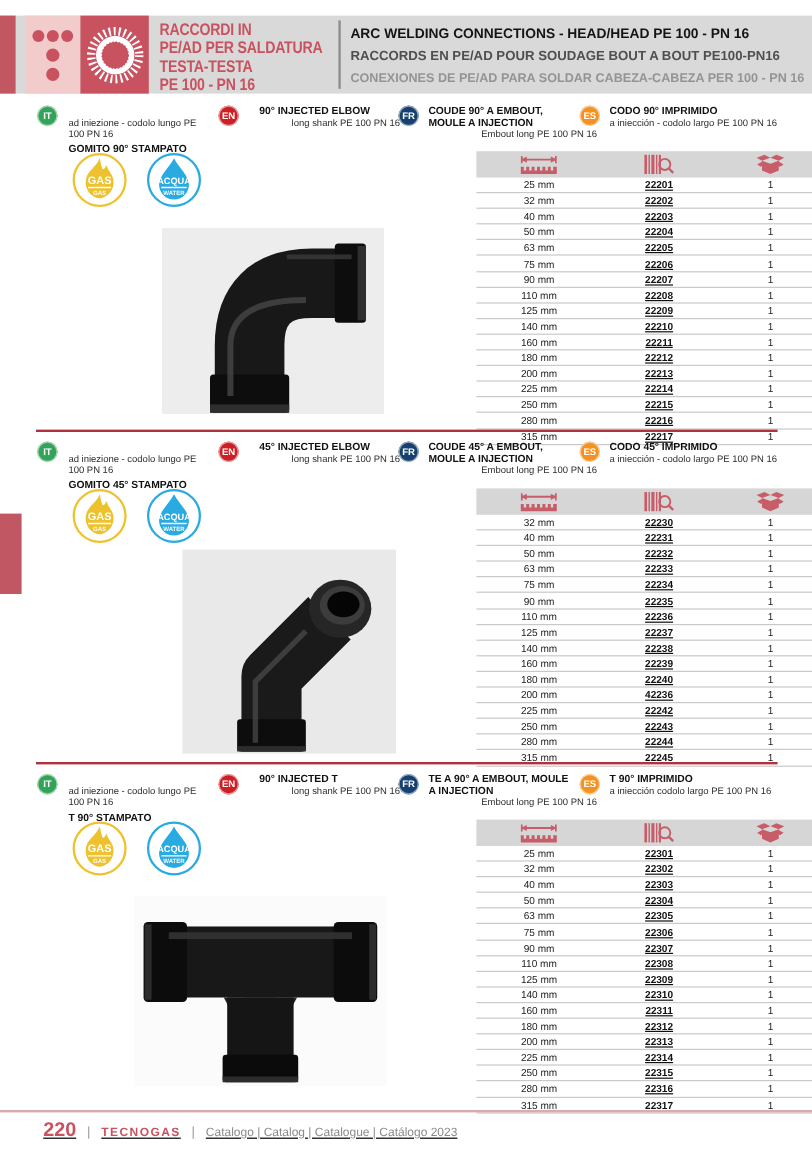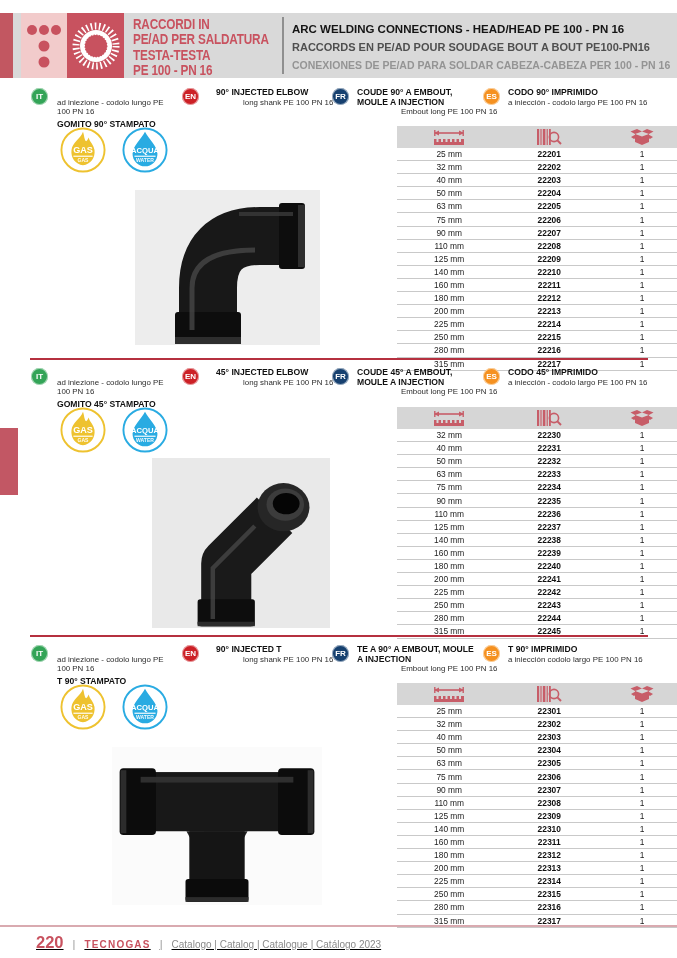--- a/index.html
+++ b/index.html
@@ -38,21 +38,21 @@
   .b-fr{left:332px;top:2px;} .t-fr{left:357px;top:2px;width:122px;} .d-fr{left:357px;width:122px;margin-left:44px;}
   .b-es{left:483px;top:2px;} .t-es{left:508px;top:2px;width:150px;} .d-es{left:508px;width:150px;}
 
   .cert{position:absolute;width:46px;height:46px;}
   .photo{position:absolute;display:flex;align-items:center;justify-content:center;}
 
   
   .tbl{position:absolute;left:397px;width:290px;}
   .thead{height:22px;background:#d6d6d6;display:flex;align-items:center;}
   .th{display:flex;align-items:center;justify-content:center;}
-  .c0{width:36%;} .c1{width:33%;} .c2{width:31%;}
+  .c0{width:36%;} .c1{width:33%;text-decoration:underline;} .c2{width:31%;}
   .trow{display:flex;height:12.1px;border-bottom:1px solid #c9c9c9;align-items:center;}
   .tc{font-size:8.4px;color:#222;text-align:center;line-height:12px;}
   .tc.c1{font-weight:bold;color:#101010;}
 
   
   .side-tab{left:0;top:428px;width:18px;height:67px;background:#c25764;}
   .foot-rule{left:0;top:925px;width:677px;height:2px;background:#d9aab0;}
   .foot{top:933px;left:36px;display:flex;align-items:baseline;text-decoration:underline;}
   .foot-page{color:#c8525f;font-weight:bold;font-size:16.5px;}
   .foot-sep{color:#9a9a9a;font-size:11px;margin:0 9px;}
@@ -401,21 +401,21 @@
           <span class="tc c1">22239</span>
           <span class="tc c2">1</span>
         </div>
         <div class="trow">
           <span class="tc c0">180 mm</span>
           <span class="tc c1">22240</span>
           <span class="tc c2">1</span>
         </div>
         <div class="trow">
           <span class="tc c0">200 mm</span>
-          <span class="tc c1">22241</span>
+          <span class="tc c1">42236</span>
           <span class="tc c2">1</span>
         </div>
         <div class="trow">
           <span class="tc c0">225 mm</span>
           <span class="tc c1">22242</span>
           <span class="tc c2">1</span>
         </div>
         <div class="trow">
           <span class="tc c0">250 mm</span>
           <span class="tc c1">22243</span>

